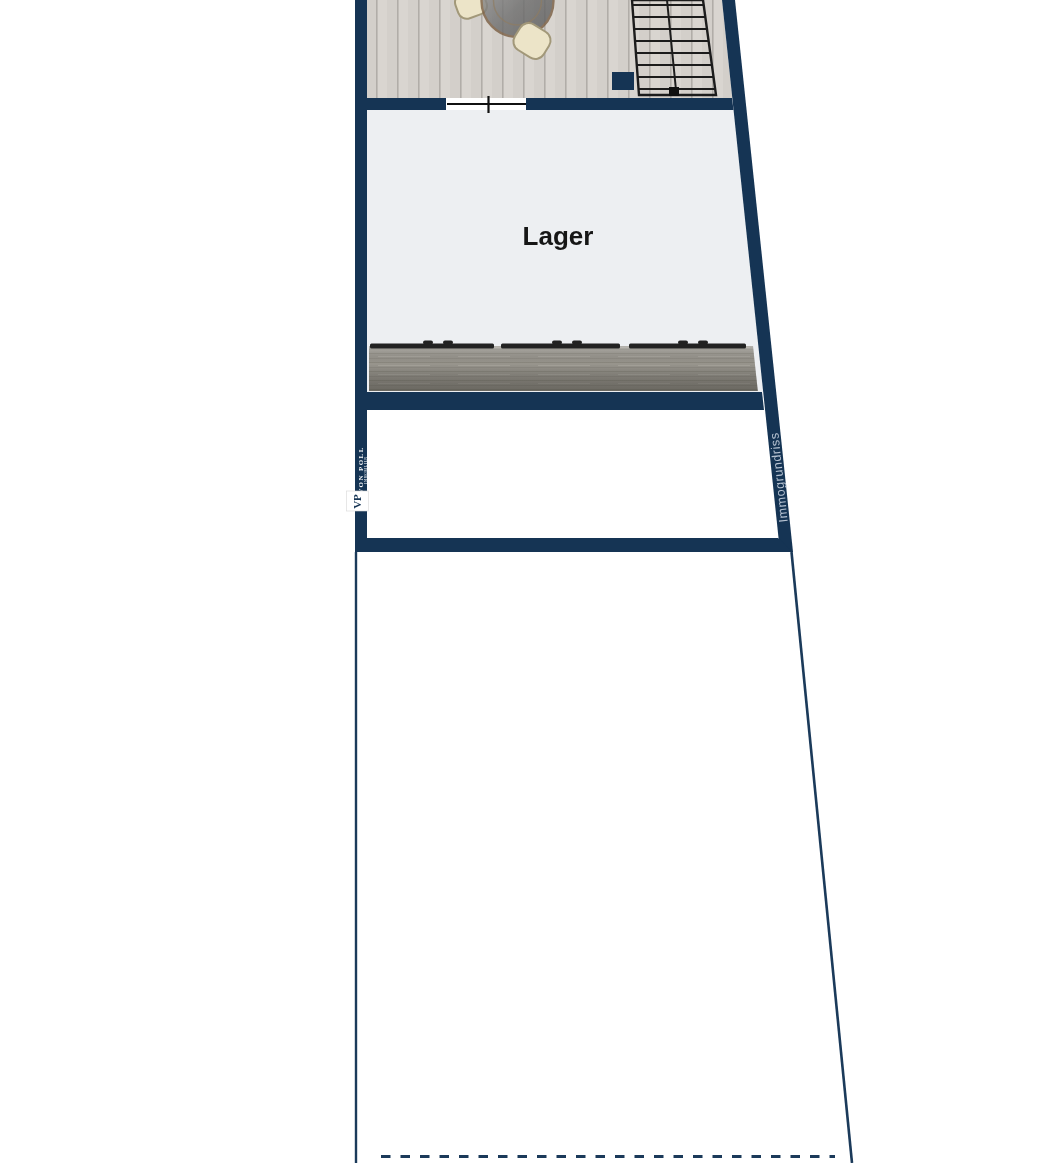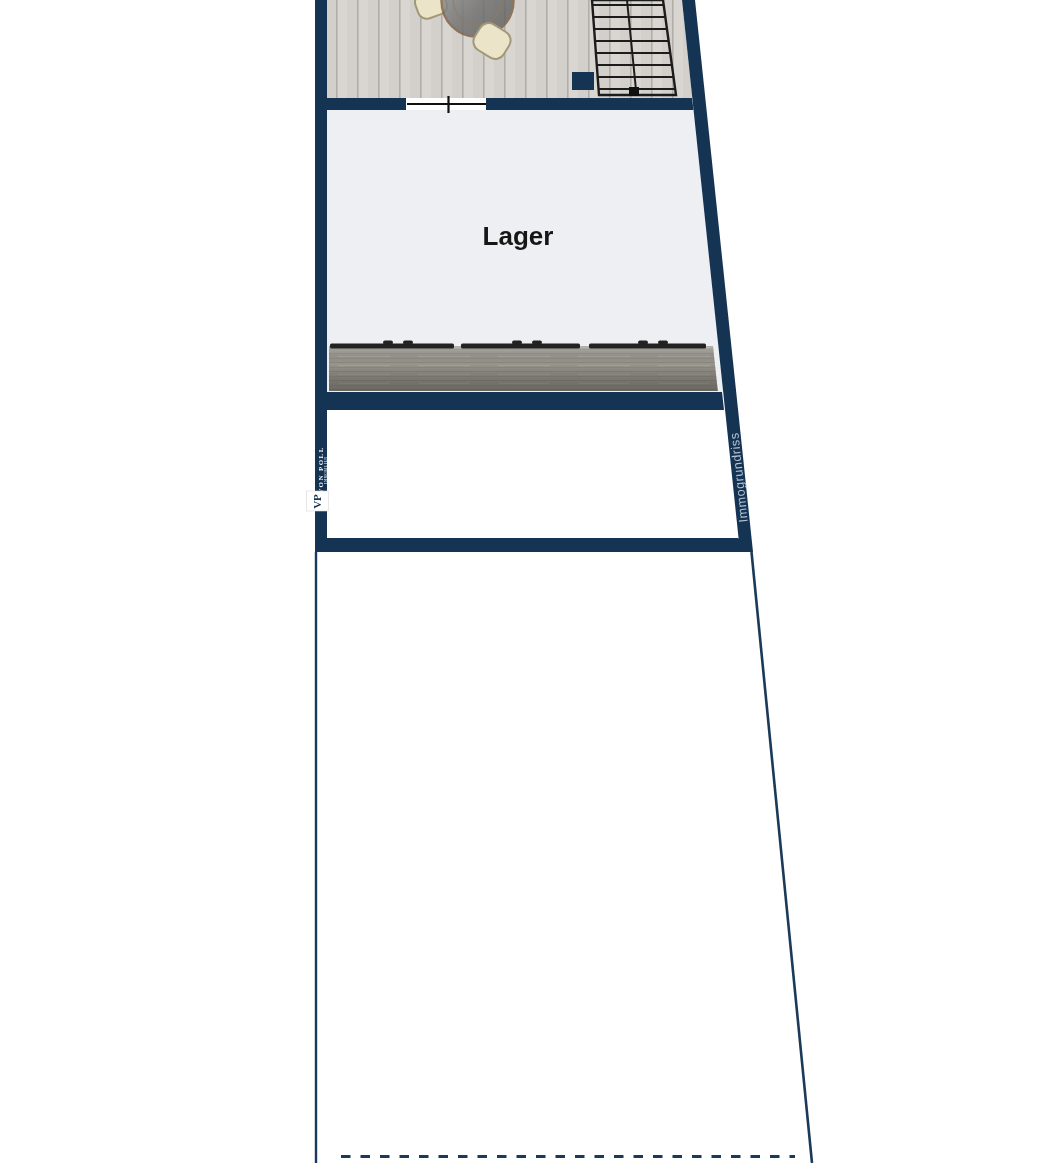--- a/index.html
+++ b/index.html
@@ -7,20 +7,21 @@
     padding: 0;
     background: #ffffff;
     font-family: "Liberation Sans", sans-serif;
   }
   .stage {
     position: relative;
     width: 956px;
     height: 1163px;
     background: #ffffff;
     overflow: hidden;
+    padding-left: 40px;
   }
   svg { display: block; }
   .room-label {
     font-family: "Liberation Sans", sans-serif;
     font-weight: bold;
     font-size: 26px;
     fill: var(--label-text, #161616);
   }
   .watermark-text {
     font-family: "Liberation Sans", sans-serif;

